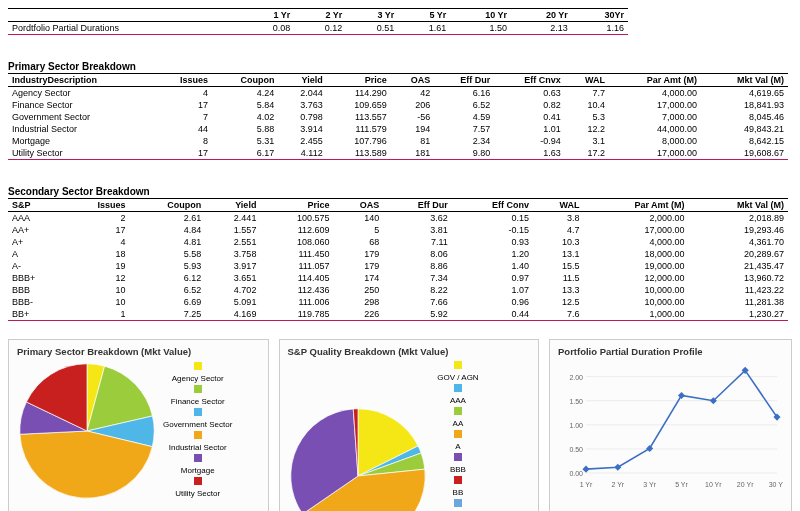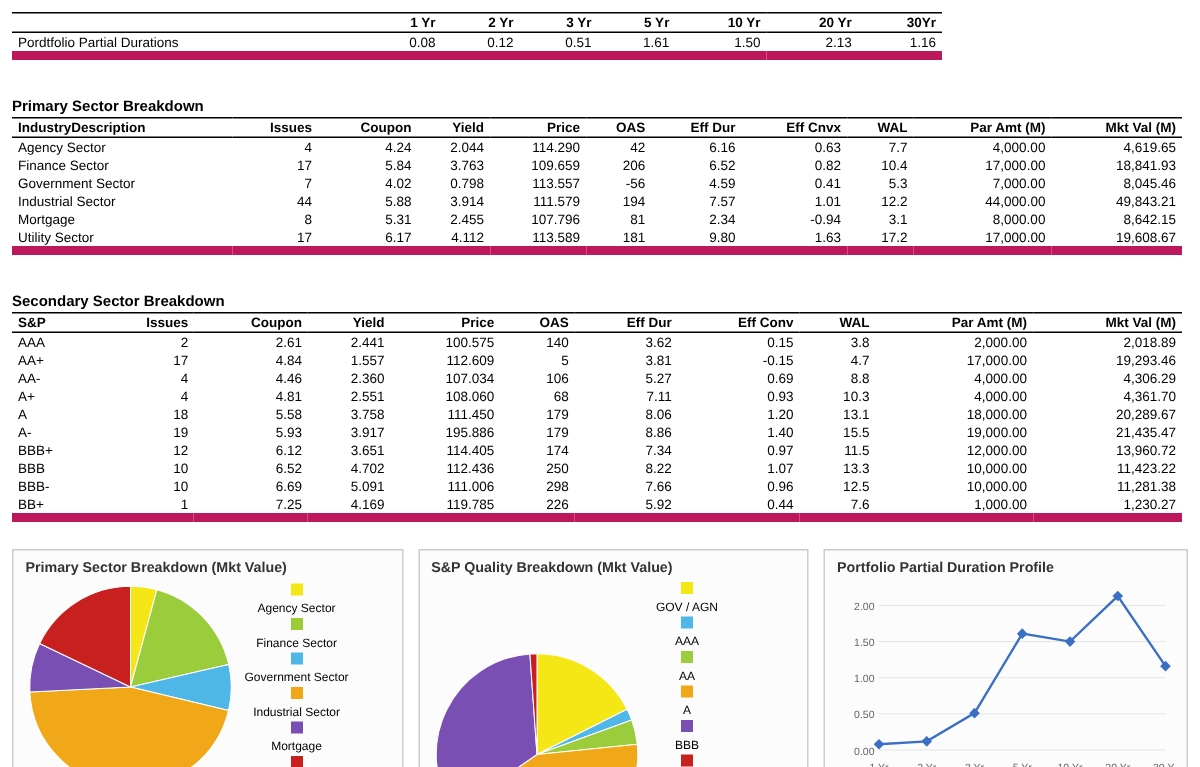--- a/index.html
+++ b/index.html
@@ -26,21 +26,21 @@
     text-align: right;
     white-space: nowrap;
   }
   th:first-child, td:first-child { text-align: left; }
   thead tr {
     border-top: 1px solid #000;
     border-bottom: 1px solid #000;
     font-weight: bold;
   }
   tbody.last-row-border tr:last-child td {
-    border-bottom: 6px solid #be185d;
+    border-bottom: 1px solid #be185d;
   }
   .charts {
     display: flex;
     gap: 10px;
     margin-top: 18px;
   }
   .chart-box {
     border: 1px solid #ccc;
     padding: 6px 8px 4px 8px;
     background: #fcfcfc;
@@ -230,33 +230,20 @@
         <td>1.557</td>
         <td>112.609</td>
         <td>5</td>
         <td>3.81</td>
         <td>-0.15</td>
         <td>4.7</td>
         <td>17,000.00</td>
         <td>19,293.46</td>
       </tr>
       <tr>
-        <td>AA-</td>
-        <td>4</td>
-        <td>4.46</td>
-        <td>2.360</td>
-        <td>107.034</td>
-        <td>106</td>
-        <td>5.27</td>
-        <td>0.69</td>
-        <td>8.8</td>
-        <td>4,000.00</td>
-        <td>4,306.29</td>
-      </tr>
-      <tr>
         <td>A+</td>
         <td>4</td>
         <td>4.81</td>
         <td>2.551</td>
         <td>108.060</td>
         <td>68</td>
         <td>7.11</td>
         <td>0.93</td>
         <td>10.3</td>
         <td>4,000.00</td>
@@ -273,21 +260,21 @@
         <td>1.20</td>
         <td>13.1</td>
         <td>18,000.00</td>
         <td>20,289.67</td>
       </tr>
       <tr>
         <td>A-</td>
         <td>19</td>
         <td>5.93</td>
         <td>3.917</td>
-        <td>195.886</td>
+        <td>111.057</td>
         <td>179</td>
         <td>8.86</td>
         <td>1.40</td>
         <td>15.5</td>
         <td>19,000.00</td>
         <td>21,435.47</td>
       </tr>
       <tr>
         <td>BBB+</td>
         <td>12</td>

